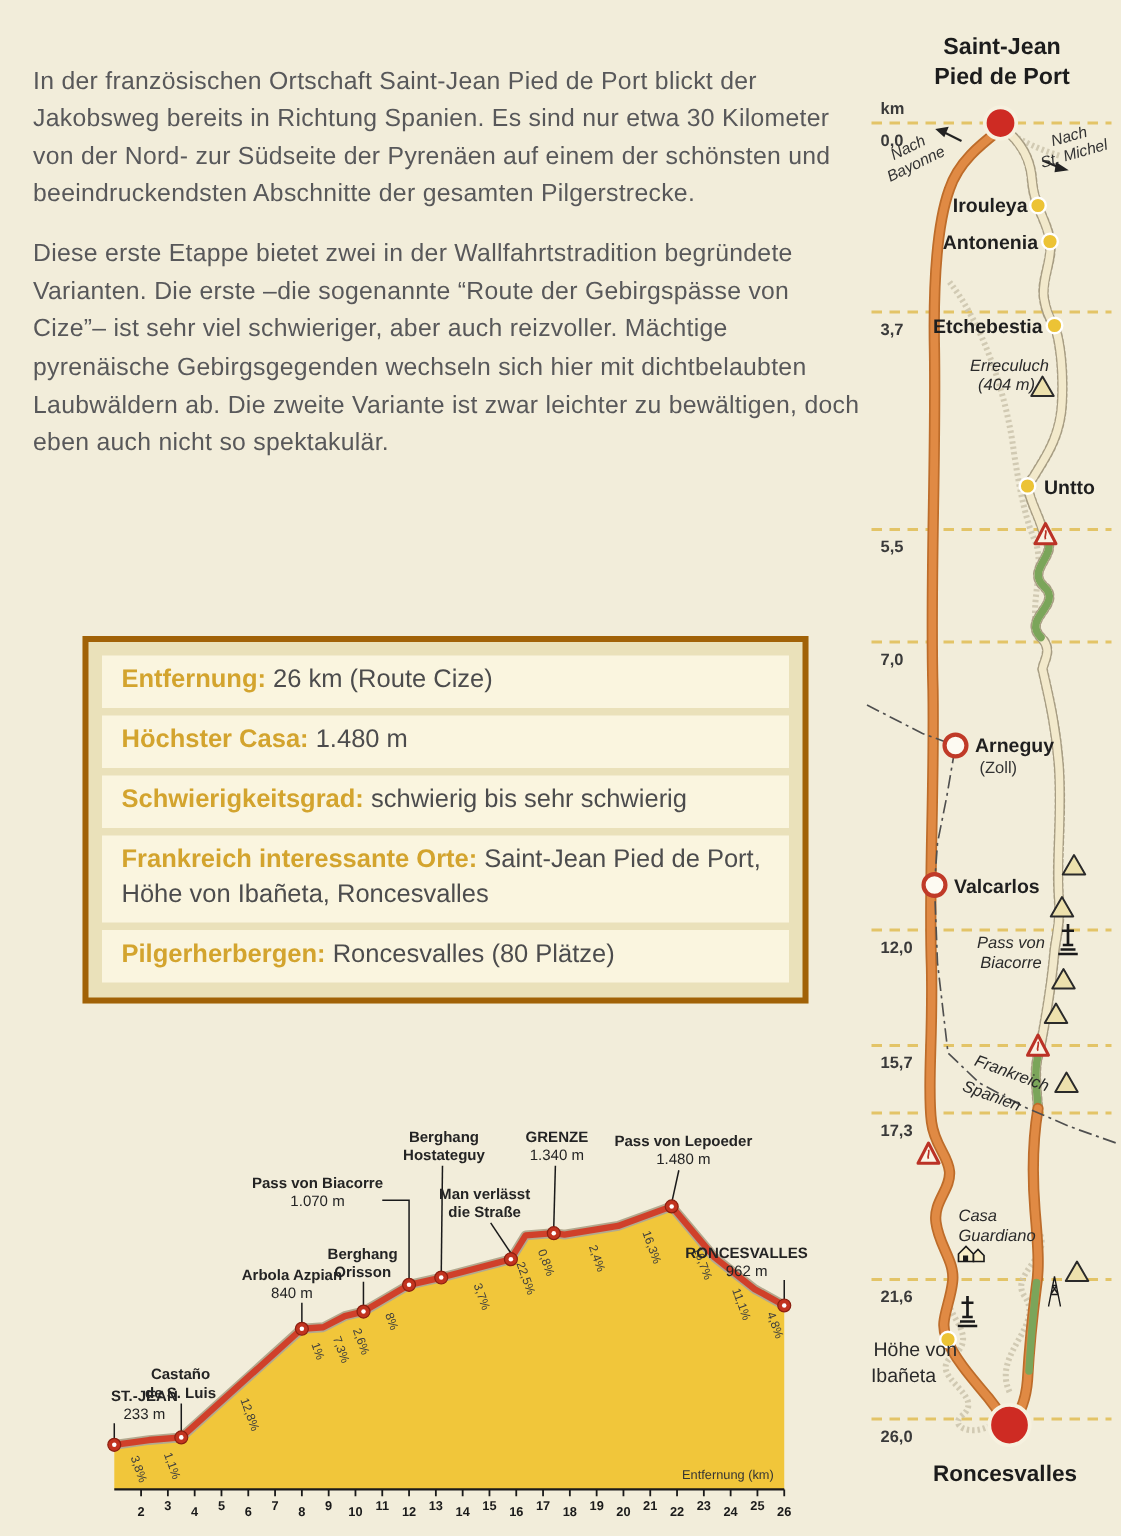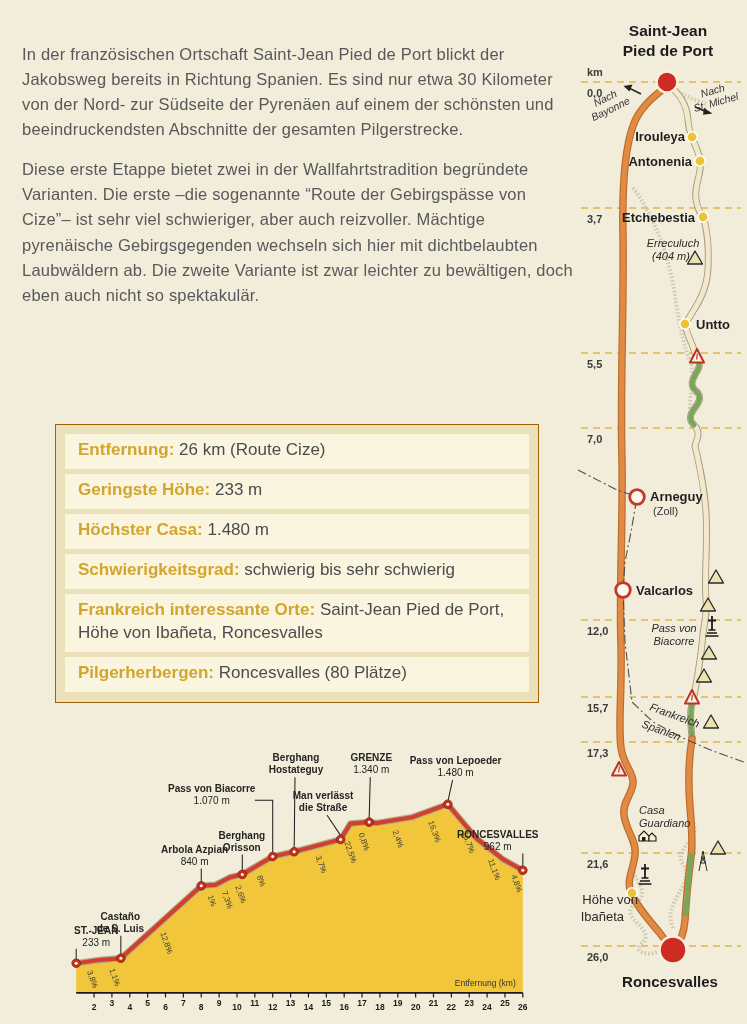--- a/index.html
+++ b/index.html
@@ -7,21 +7,21 @@
     width:747px;height:1024px;position:relative;overflow:hidden;
     background:#f2edda;
     font-family:"Liberation Sans",sans-serif;
   }
   
   .intro{position:absolute;left:22px;top:22px;width:556px;color:#58585a;
     font-size:16.5px;line-height:1.52;letter-spacing:.2px;margin-top:20px;}
   .intro p{margin:0 0 15px 0;}
   
   .infobox{position:absolute;left:55px;top:424px;width:484px;
-    background:#eae1ba;border:1px solid #a16207;padding:9px 0 5px 0;box-sizing:border-box;}
+    background:#eae1ba;border:4px solid #a16207;padding:9px 0 5px 0;box-sizing:border-box;}
   .ib-row{background:#faf5df;margin:0 9px 5px 9px;padding:5px 13px 7px 13px;
     font-size:17px;line-height:1.35;color:#4c4c4d;}
   .ib-label{color:#d3a42e;font-weight:bold;}
   
   #elev-svg{position:absolute;left:54px;top:740px;}
   #elev-svg .tick{font:bold 8.5px "Liberation Sans",sans-serif;fill:#1a1a1a;}
   #elev-svg .axis-label{font:8.5px "Liberation Sans",sans-serif;fill:#333;}
   #elev-svg .grad{font:8px "Liberation Sans",sans-serif;fill:#3d3d3d;}
   #elev-svg .wp-name{font:bold 10px "Liberation Sans",sans-serif;fill:#242424;}
   #elev-svg .wp-sub{font:10px "Liberation Sans",sans-serif;fill:#242424;}
@@ -49,21 +49,20 @@
 </head>
 <body>
 
 <div class="intro">
   <p>In der französischen Ortschaft Saint-Jean Pied de Port blickt der Jakobsweg bereits in Richtung Spanien. Es sind nur etwa 30 Kilometer von der Nord- zur Südseite der Pyrenäen auf einem der schönsten und beeindruckendsten Abschnitte der gesamten Pilgerstrecke.</p>
   <p>Diese erste Etappe bietet zwei in der Wallfahrtstradition begründete Varianten. Die erste –die sogenannte “Route der Gebirgspässe von Cize”– ist sehr viel schwieriger, aber auch reizvoller. Mächtige pyrenäische Gebirgsgegenden wechseln sich hier mit dichtbelaubten Laubwäldern ab. Die zweite Variante ist zwar leichter zu bewältigen, doch eben auch nicht so spektakulär.</p>
 </div>
 
 <div class="infobox">
   <div class="ib-row"><span class="ib-label">Entfernung:</span> <span>26 km (Route Cize)</span></div>
-  <div class="ib-row"><span class="ib-label">Geringste Höhe:</span> <span>233 m</span></div>
   <div class="ib-row"><span class="ib-label">Höchster Casa:</span> <span>1.480 m</span></div>
   <div class="ib-row"><span class="ib-label">Schwierigkeitsgrad:</span> <span>schwierig bis sehr schwierig</span></div>
   <div class="ib-row"><span class="ib-label">Frankreich interessante Orte:</span> <span>Saint-Jean Pied de Port, Höhe von Ibañeta, Roncesvalles</span></div>
   <div class="ib-row"><span class="ib-label">Pilgerherbergen:</span> <span>Roncesvalles (80 Plätze)</span></div>
 </div>
 
 <svg id="elev-svg" width="487" height="273" viewBox="0 0 485 272">
     <polygon points="22,252 22.0,222.4 45.1,219.2 66.5,217.5 146.6,145.3 160.8,144.3 175.1,136.9 187.5,133.9 217.8,116.1 239.2,111.3 285.4,99.1 295.2,83.3 313.9,81.8 321.0,82.8 356.6,77.0 392.2,64.0 420.7,97.9 447.4,119.0 467.0,129.8 467,252" fill="#f1c63a"></polygon>
     <polyline points="22.0,222.4 45.1,219.2 66.5,217.5 146.6,145.3 160.8,144.3 175.1,136.9 187.5,133.9 217.8,116.1 239.2,111.3 285.4,99.1 295.2,83.3 313.9,81.8 321.0,82.8 356.6,77.0 392.2,64.0 420.7,97.9 447.4,119.0 467.0,129.8" fill="none" stroke="#b3a98f" stroke-width="6.5" stroke-linejoin="round" stroke-linecap="round"></polyline>
     <polyline points="22.0,222.4 45.1,219.2 66.5,217.5 146.6,145.3 160.8,144.3 175.1,136.9 187.5,133.9 217.8,116.1 239.2,111.3 285.4,99.1 295.2,83.3 313.9,81.8 321.0,82.8 356.6,77.0 392.2,64.0 420.7,97.9 447.4,119.0 467.0,129.8" fill="none" stroke="#d0402a" stroke-width="4.2" stroke-linejoin="round" stroke-linecap="round"></polyline>

